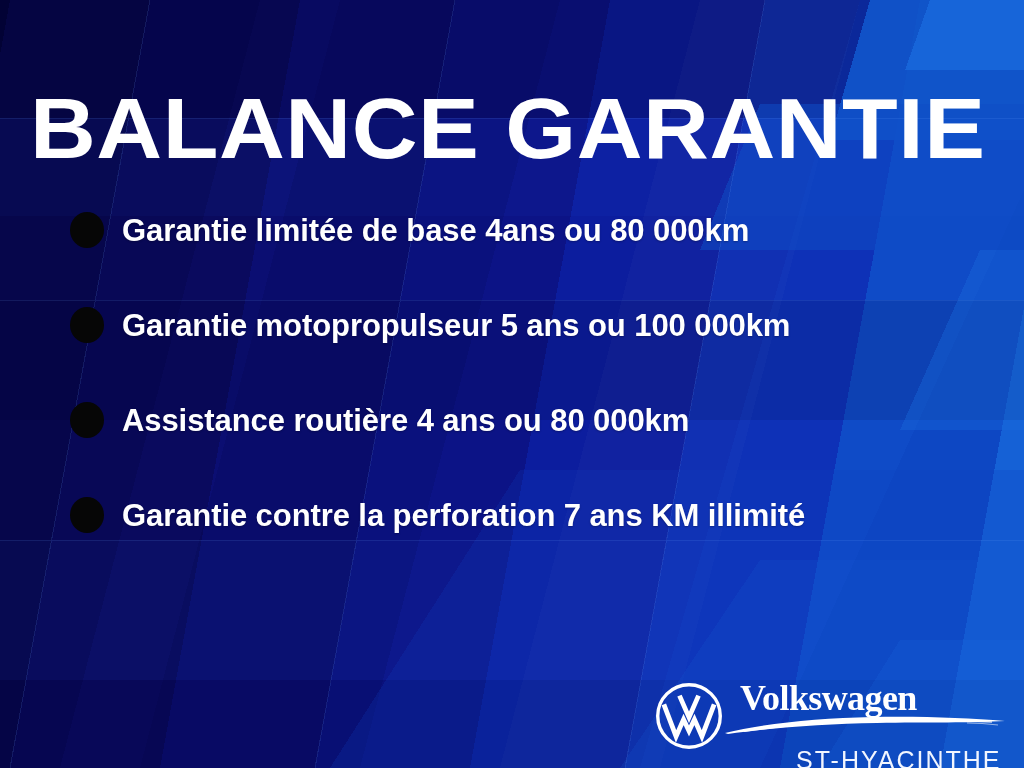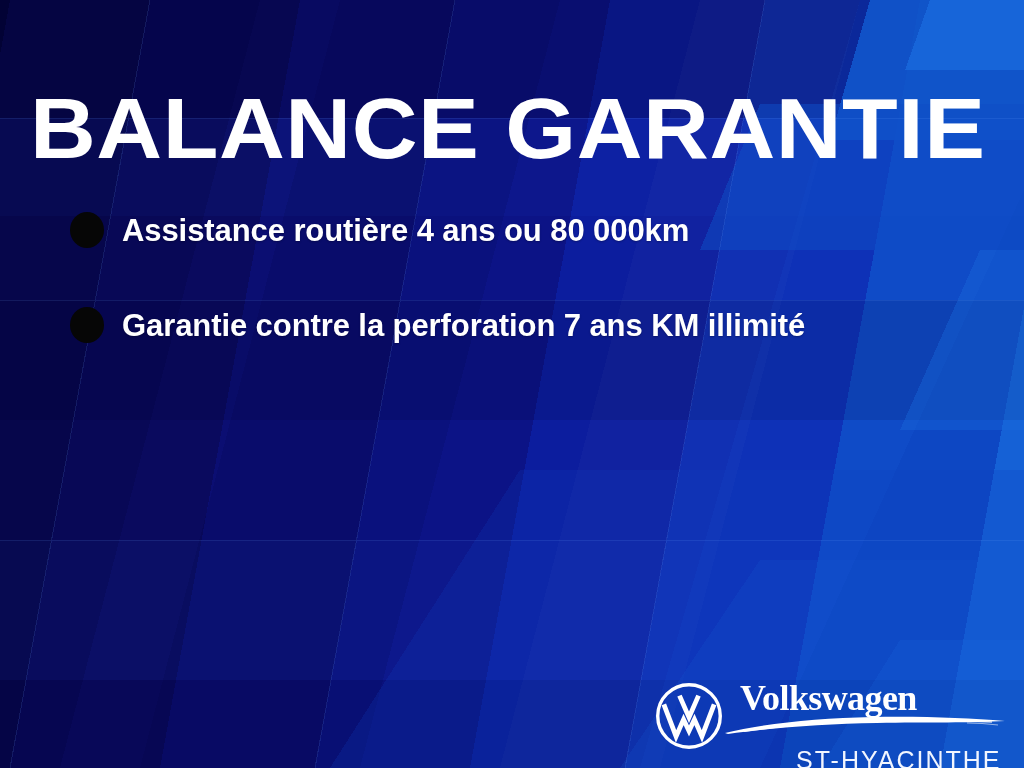--- a/index.html
+++ b/index.html
@@ -204,21 +204,29 @@
         <line x1="0" y1="300" x2="1024" y2="300"></line>
         <line x1="0" y1="540" x2="1024" y2="540"></line>
       </g>
     </svg>
   </div>
 
   <h1 id="title">BALANCE GARANTIE</h1>
 
   <div id="bullets">
 
-
+    <div class="bullet-row">
+      <span class="bullet-dot"></span>
+      <span class="bullet-text">Garantie limitée de base 4ans ou 80 000km</span>
+    </div>
+
+    <div class="bullet-row">
+      <span class="bullet-dot"></span>
+      <span class="bullet-text">Garantie motopropulseur 5 ans ou 100 000km</span>
+    </div>
 
     <div class="bullet-row">
       <span class="bullet-dot"></span>
       <span class="bullet-text">Assistance routière 4 ans ou 80 000km</span>
     </div>
 
     <div class="bullet-row">
       <span class="bullet-dot"></span>
       <span class="bullet-text">Garantie contre la perforation 7 ans KM illimité</span>
     </div>

